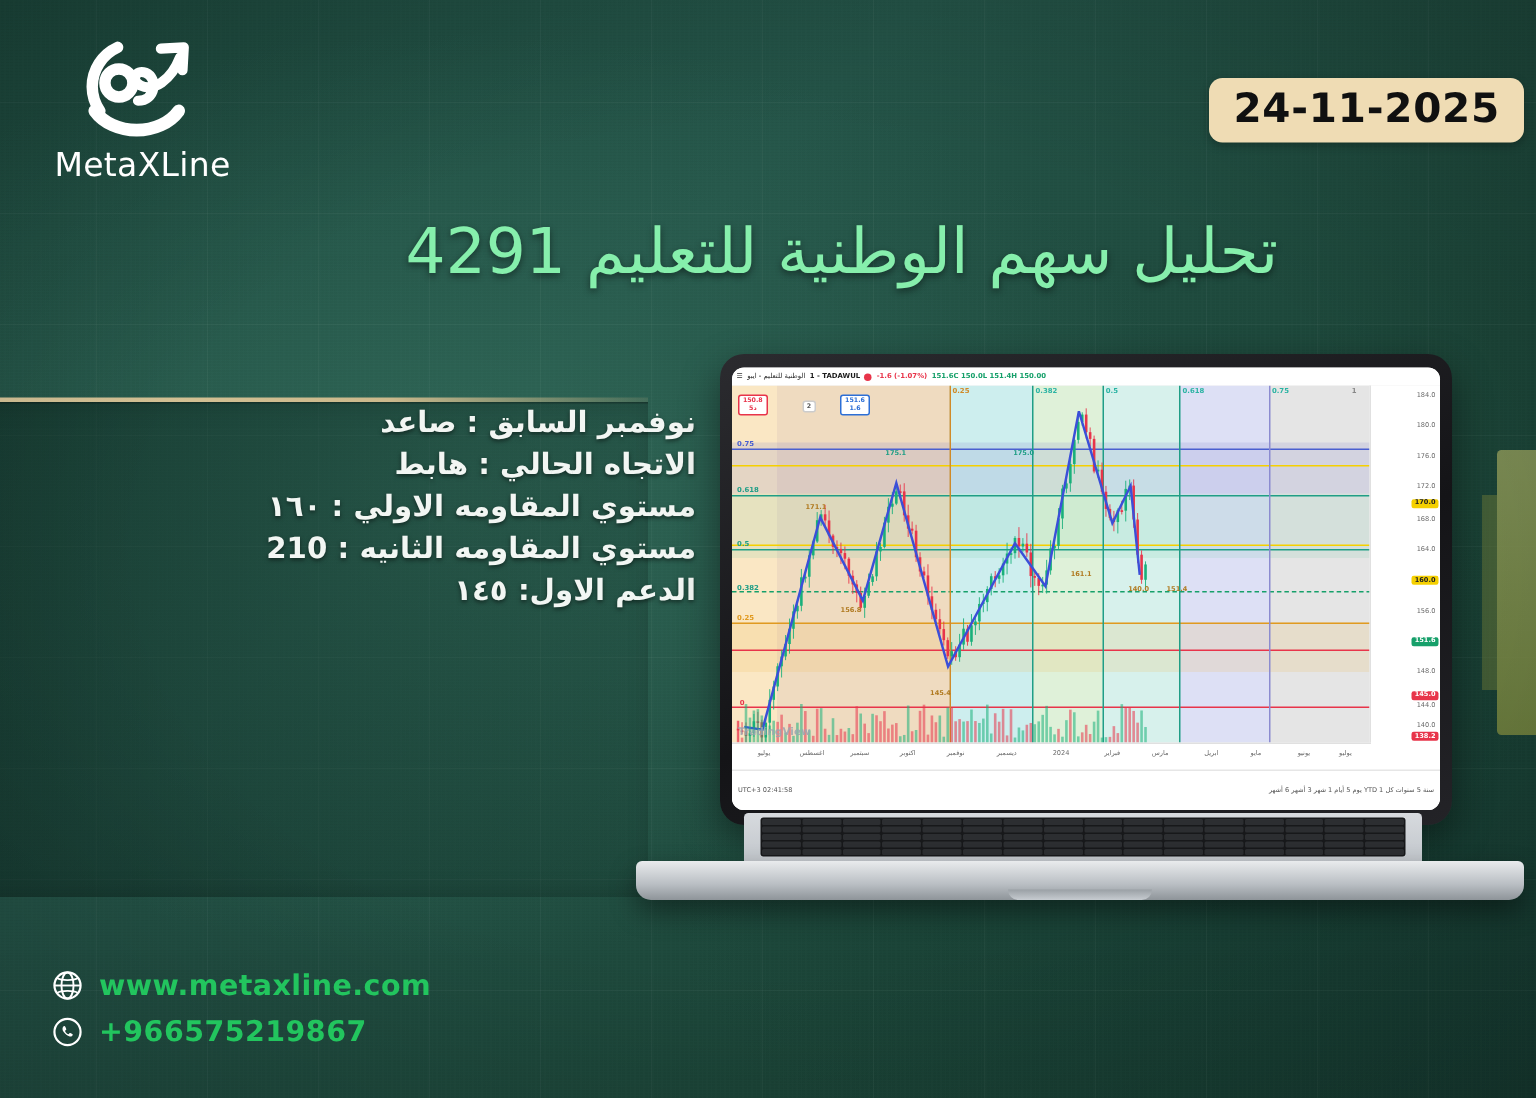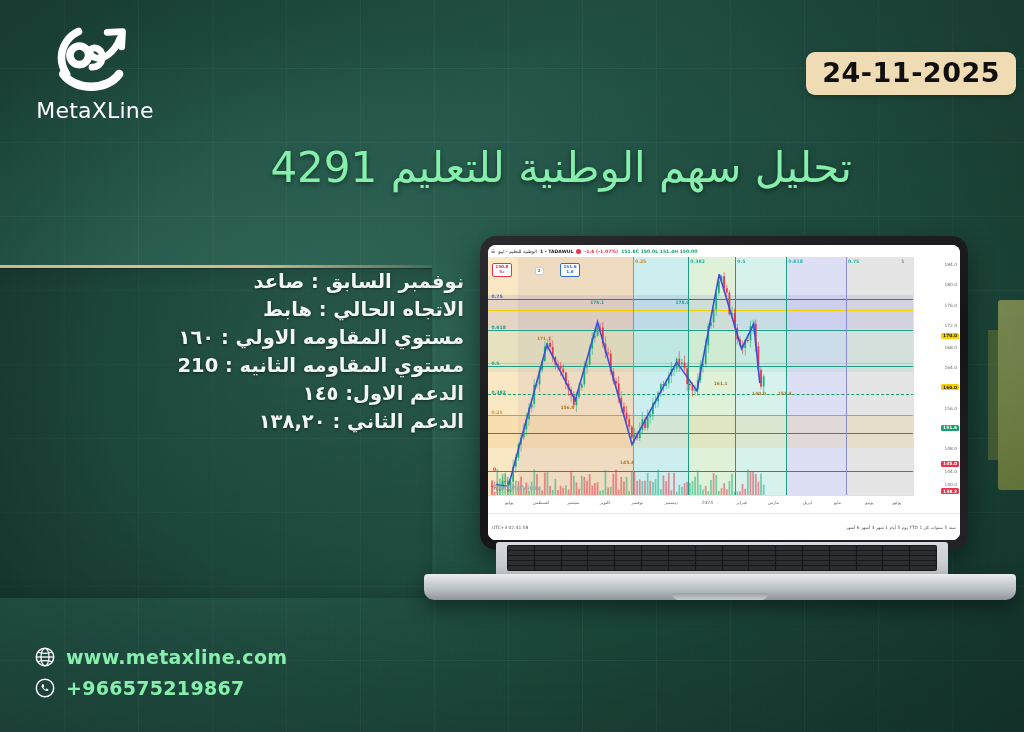--- a/index.html
+++ b/index.html
@@ -62,21 +62,21 @@
 
   
   .body-text{position:absolute;right:560px;top:268px;width:462px;
     direction:rtl;text-align:right;color:#f2f6f3;
     font-size:19.5px;line-height:1.44;font-weight:600;
     text-shadow:0 1px 3px rgba(0,0,0,.5);}
   .body-text .ln{white-space:nowrap;}
   .body-text .para{white-space:normal;margin-top:1px;}
 
   
-  .footer{position:absolute;left:34px;bottom:24px;color:#86efac;}
+  .footer{position:absolute;left:34px;bottom:24px;color:#22c55e;}
   .f-row{display:flex;align-items:center;gap:10px;margin-bottom:9px;}
   .f-row span.txt{font-size:19px;font-weight:600;letter-spacing:.3px;}
   .f-ico{width:22px;height:22px;flex:0 0 22px;}
 
   
   .laptop{position:absolute;left:424px;top:236px;width:592px;height:420px;}
   .lid{position:absolute;left:56px;top:0;width:488px;height:314px;
     background:linear-gradient(160deg,#2b2b2f,#141417 55%,#232327);
     border-radius:16px;padding:9px 8px 10px;box-sizing:border-box;
     box-shadow:0 10px 26px rgba(0,0,0,.45);}
@@ -161,21 +161,20 @@
 <div class="date-badge">24-11-2025</div>
 
 <div class="title">تحليل سهم الوطنية للتعليم 4291</div>
 
 <div class="body-text">
   <div class="ln">نوفمبر السابق : صاعد</div>
   <div class="ln">الاتجاه الحالي : هابط</div>
   <div class="ln">مستوي المقاومه الاولي : ١٦٠</div>
   <div class="ln">مستوي المقاومه الثانيه : 210</div>
   <div class="ln">الدعم الاول: ١٤٥</div>
-  <div class="ln">الدعم الثاني : ١٣٨,٢٠</div>
 </div>
 
 <div class="footer">
   <div class="f-row">
     <svg class="f-ico" viewBox="0 0 24 24">
       <circle cx="12" cy="12" r="9.5" fill="none" stroke="#fff" stroke-width="1.6"></circle>
       <ellipse cx="12" cy="12" rx="4.4" ry="9.5" fill="none" stroke="#fff" stroke-width="1.4"></ellipse>
       <line x1="2.6" y1="12" x2="21.4" y2="12" stroke="#fff" stroke-width="1.4"></line>
       <path d="M4.3 6.6 C7.6 8.6 16.4 8.6 19.7 6.6" fill="none" stroke="#fff" stroke-width="1.3"></path>
       <path d="M4.3 17.4 C7.6 15.4 16.4 15.4 19.7 17.4" fill="none" stroke="#fff" stroke-width="1.3"></path>

